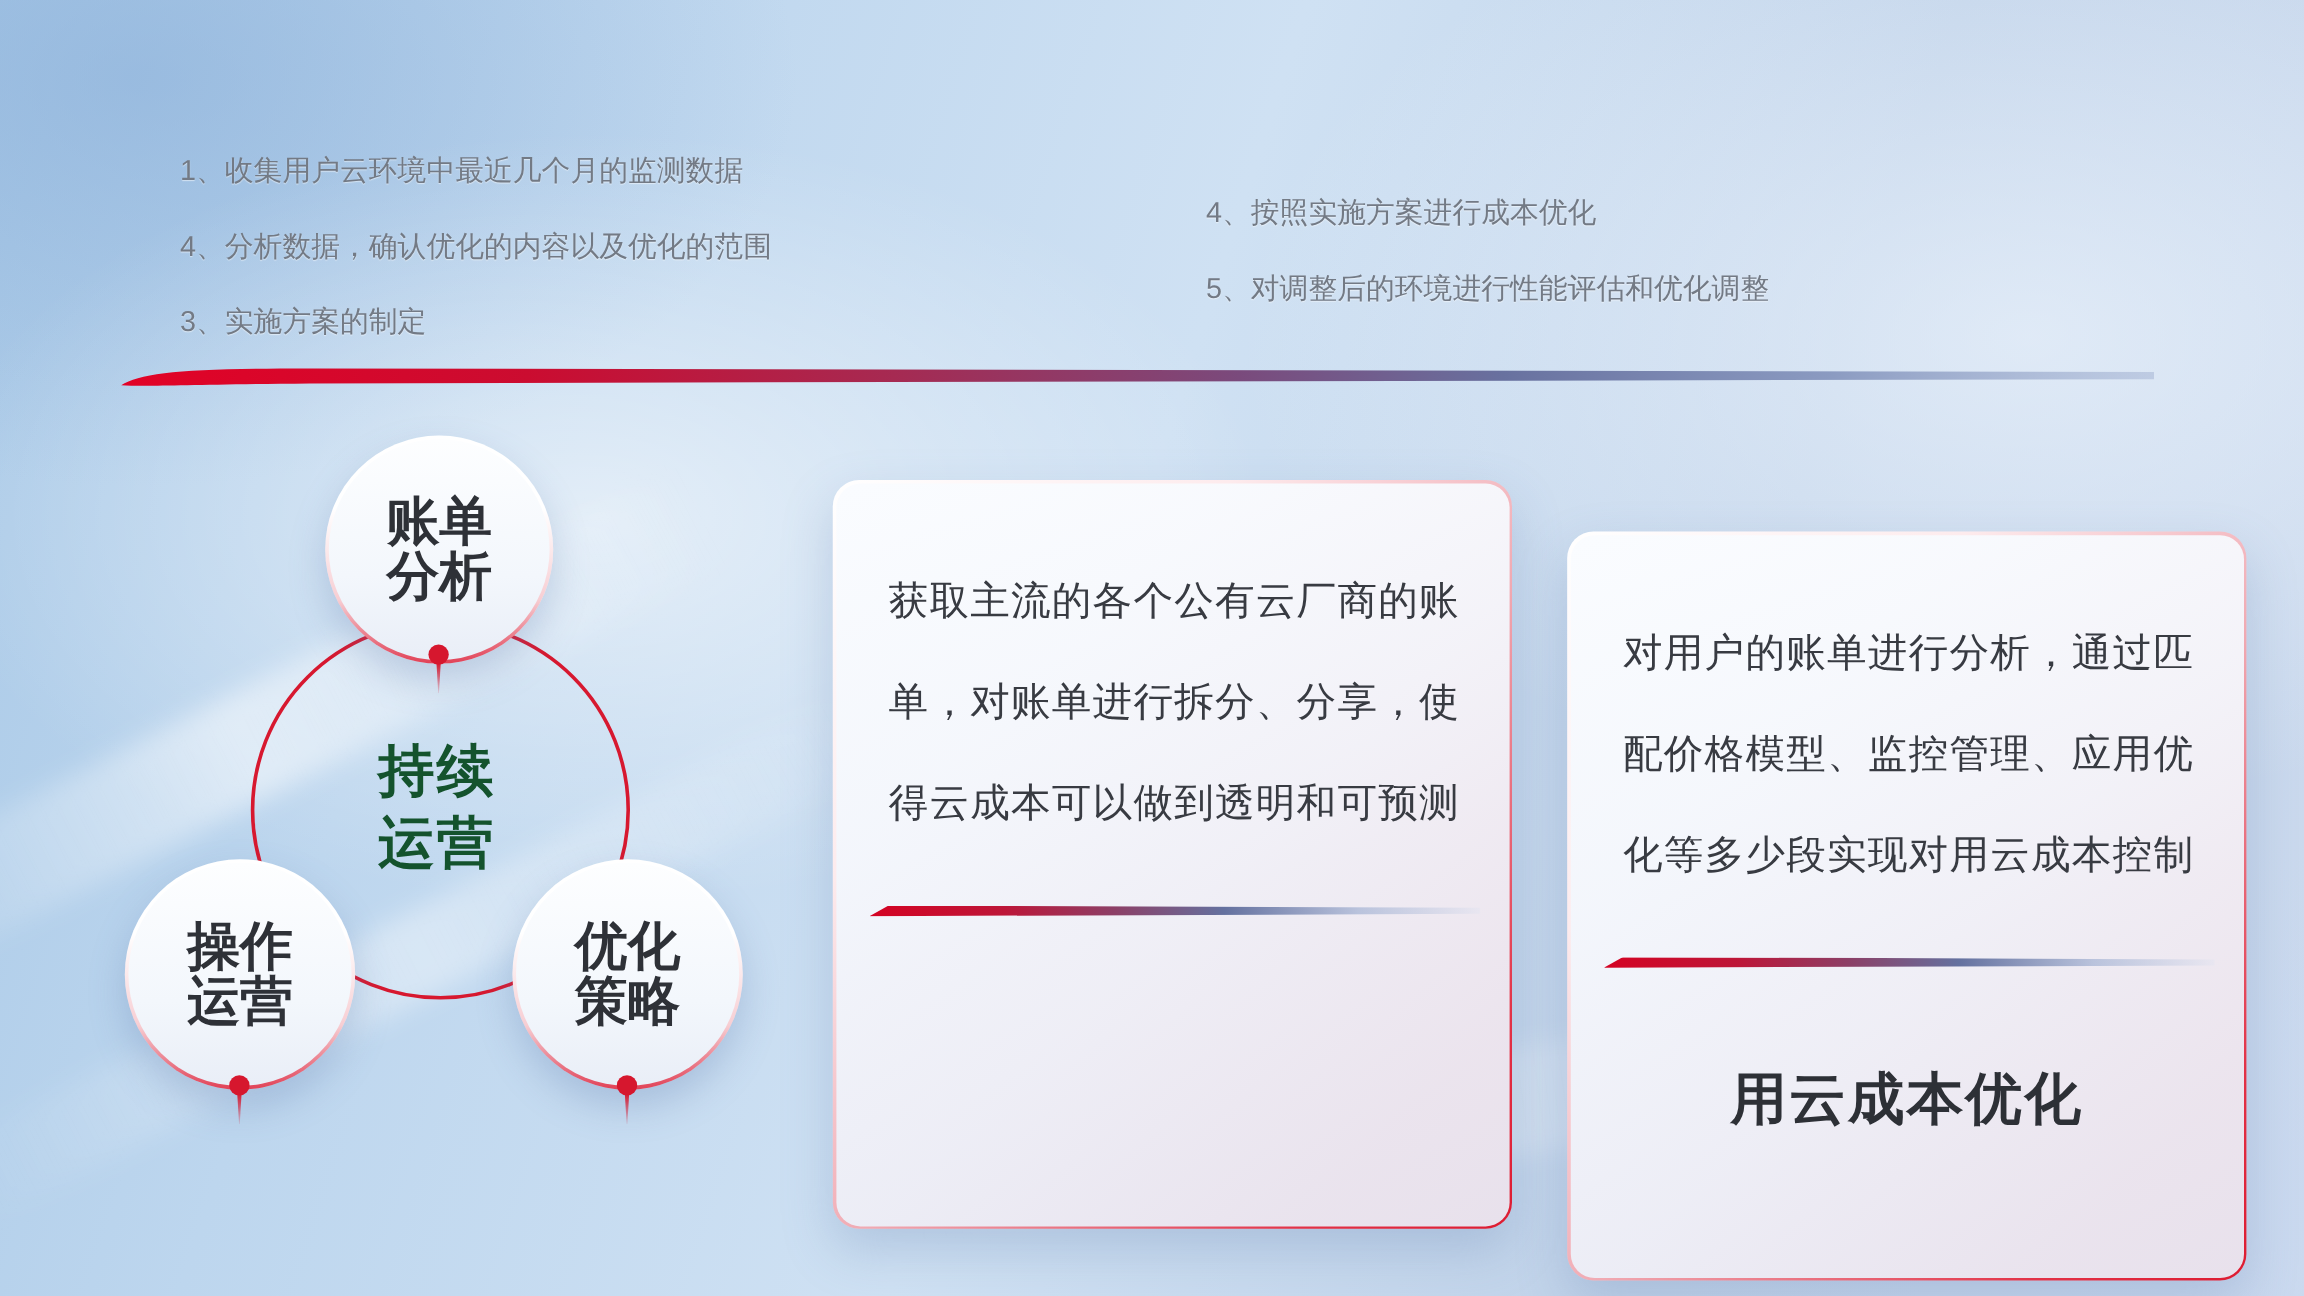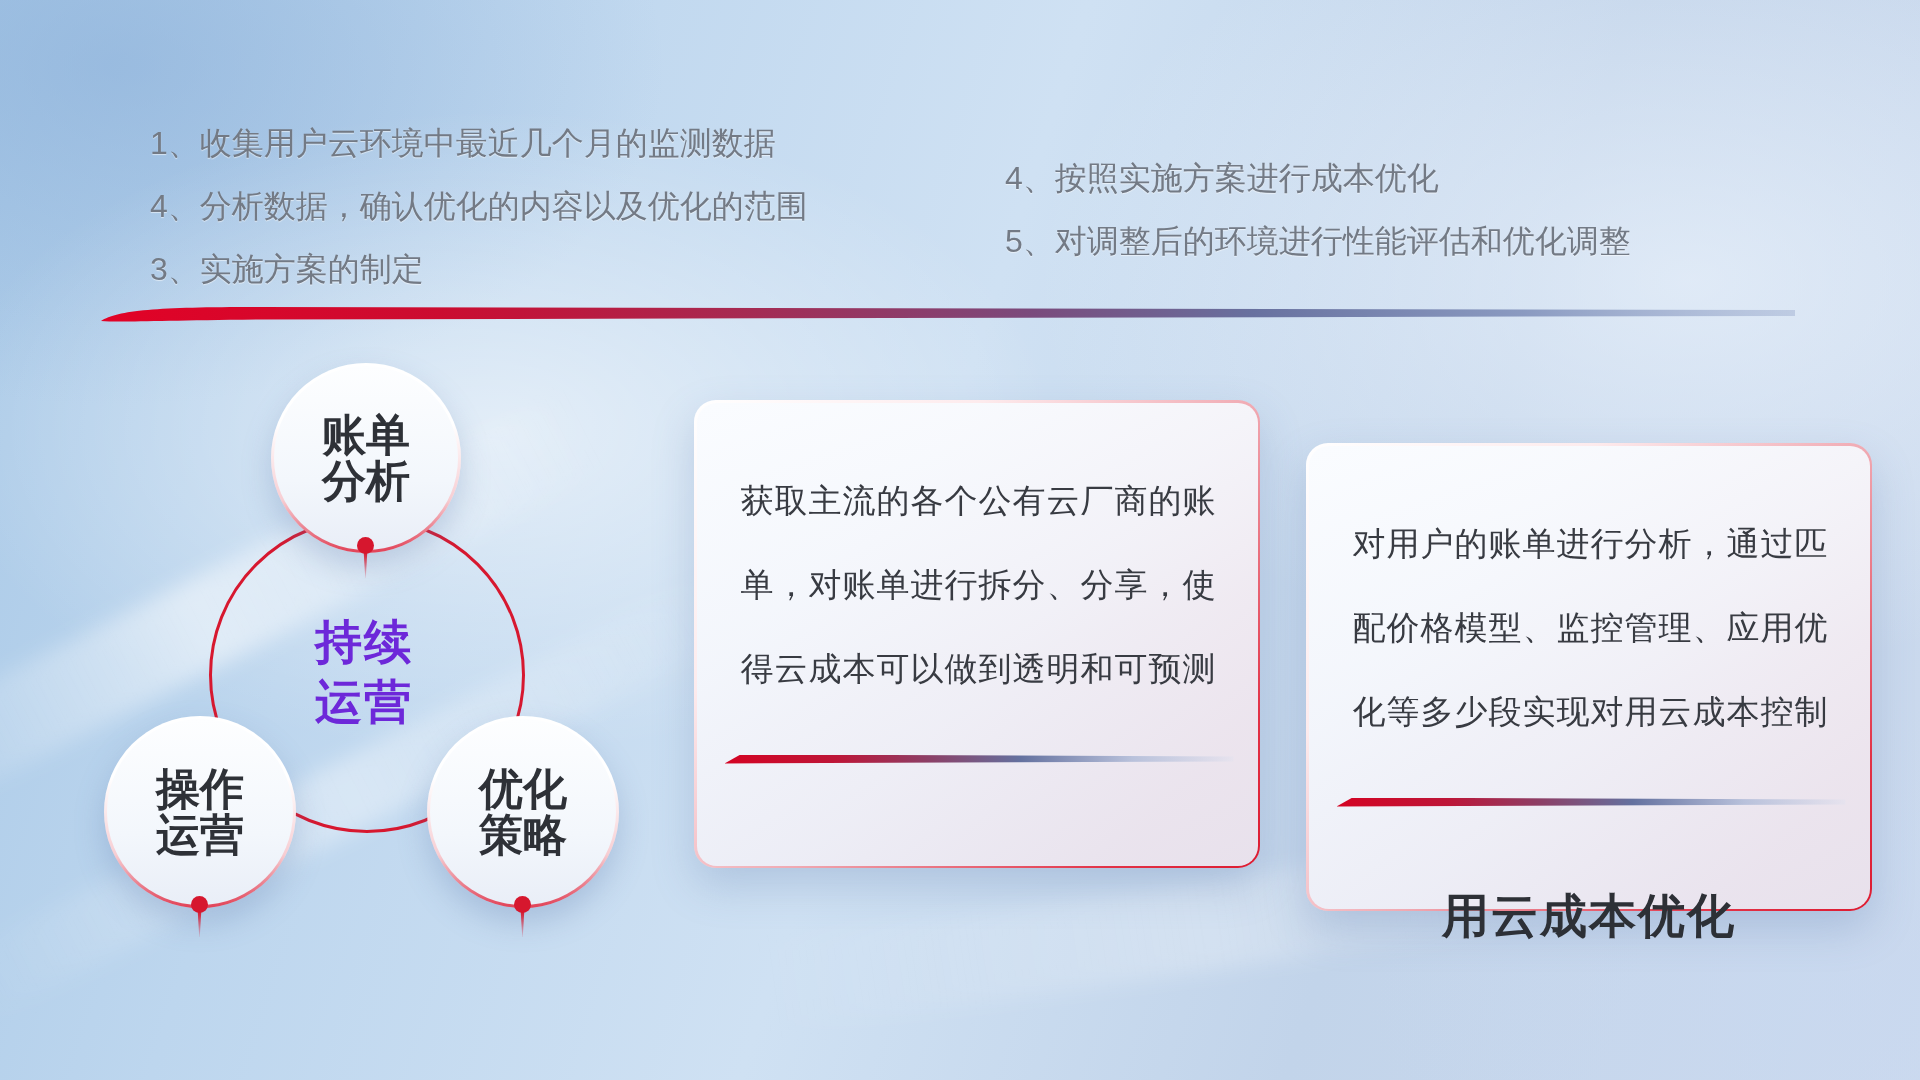--- a/index.html
+++ b/index.html
@@ -19,21 +19,21 @@
   .streak{position:absolute;pointer-events:none;filter:blur(10px);}
   .streak1{left:-140px;top:560px;width:760px;height:90px;transform:rotate(-27deg);
     background:linear-gradient(90deg,rgba(255,255,255,0) 0%,rgba(255,255,255,0.5) 45%,rgba(255,255,255,0) 100%);}
   .streak2{left:-80px;top:760px;width:860px;height:70px;transform:rotate(-27deg);
     background:linear-gradient(90deg,rgba(255,255,255,0) 0%,rgba(255,255,255,0.38) 50%,rgba(255,255,255,0) 100%);}
   .streak3{left:760px;top:880px;width:900px;height:90px;transform:rotate(-8deg);
     background:linear-gradient(90deg,rgba(255,255,255,0) 0%,rgba(255,255,255,0.25) 50%,rgba(255,255,255,0) 100%);}
 
   
   .steps{position:absolute;display:flex;flex-direction:column;gap:27px;
-    font-size:32px;line-height:36px;color:#737a85;
+    font-size:24px;line-height:36px;color:#737a85;
     text-shadow:0 1px 1px rgba(255,255,255,0.55);}
   .steps-left{left:150px;top:125px;}
   .steps-right{left:1005px;top:160px;}
 
   
   .swoosh{position:absolute;left:98px;top:300px;width:1700px;height:26px;}
 
   
   .ring{position:absolute;left:209px;top:517px;width:310px;height:310px;
     border:3px solid #d7182f;border-radius:50%;z-index:1;}
@@ -41,34 +41,34 @@
     background:linear-gradient(180deg,#ffffff 32%,#f7ced3 72%,#e14156 100%);
     box-shadow:0 14px 30px rgba(90,120,170,0.28);}
   .node-inner{width:100%;height:100%;border-radius:50%;
     background:linear-gradient(180deg,#fdfeff 0%,#f3f7fc 62%,#e9eef7 100%);
     display:flex;align-items:center;justify-content:center;text-align:center;
     font-weight:600;color:#2e3137;font-size:44px;line-height:46px;}
   .node-top{left:271px;top:363px;width:190px;height:190px;}
   .node-bl{left:104px;top:716px;width:192px;height:192px;}
   .node-br{left:427px;top:716px;width:192px;height:192px;}
   .center-label{position:absolute;left:264px;top:612px;width:200px;z-index:2;
-    text-align:center;color:#6d28d9;font-weight:800;font-size:47px;line-height:60px;letter-spacing:2px;}
+    text-align:center;color:#14532d;font-weight:800;font-size:47px;line-height:60px;letter-spacing:2px;}
   .dot{position:absolute;width:17px;height:17px;border-radius:50%;background:#d6172e;z-index:3;}
   .dot-top{left:357px;top:537px;}
   .dot-bl{left:191px;top:896px;}
   .dot-br{left:514px;top:896px;}
   .pin{position:absolute;width:7px;height:26px;z-index:3;
     background:linear-gradient(180deg,#d6172e 0%,rgba(214,23,46,0.12) 100%);
     clip-path:polygon(24% 0,76% 0,54% 100%,46% 100%);}
   .pin-top{left:362px;top:552px;}
   .pin-bl{left:196px;top:911px;}
   .pin-br{left:519px;top:911px;}
 
   
-  .card{position:absolute;top:400px;width:566px;height:468px;border-radius:22px;
+  .card{position:absolute;top:400px;width:566px;height:624px;border-radius:22px;
     padding:2.5px;box-sizing:border-box;
     background:linear-gradient(135deg,#ffffff 0%,#fdebed 28%,#f0a9b2 55%,#e23247 85%,#dd1b31 100%);
     box-shadow:0 18px 42px rgba(100,130,175,0.28);}
   .card1{left:694px;}
   .card2{left:1306px;margin-top:43px;}
   .card-inner{width:100%;height:100%;border-radius:20px;position:relative;box-sizing:border-box;
     background:linear-gradient(165deg,rgba(250,252,255,0.96) 0%,rgba(240,245,252,0.92) 55%,rgba(233,240,250,0.93) 100%);}
   .card-body{position:absolute;top:56px;left:44px;right:44px;
     font-size:33px;line-height:84px;color:#383b42;letter-spacing:1px;white-space:nowrap;}
   .card-divider{position:absolute;top:352px;left:28px;right:24px;height:9px;

